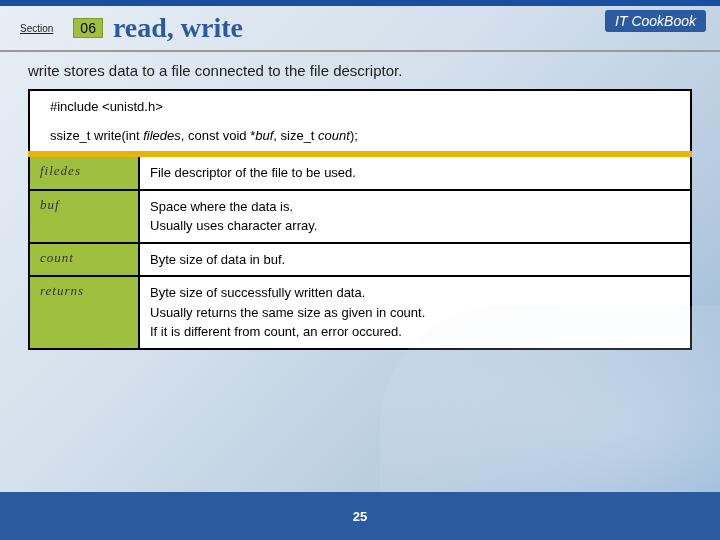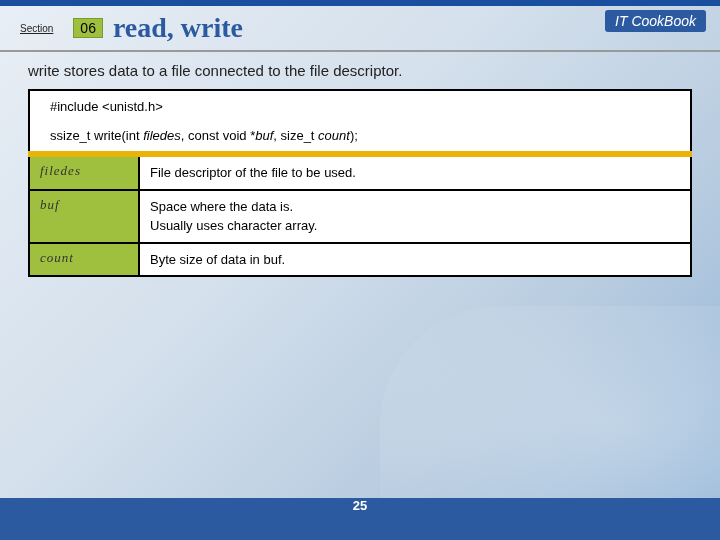--- a/index.html
+++ b/index.html
@@ -40,22 +40,22 @@
   .param-row td { border-top: 2px solid #000; padding: 6px 10px; vertical-align: top; font-size: 13px; }
   .param-name {
     width: 110px; background: #9fbf3f; color: #333;
     font-style: italic; font-family: Georgia, serif;
     border-right: 2px solid #000;
     letter-spacing: 1px;
   }
   .param-desc { line-height: 1.5; }
   .footer {
     position: absolute; bottom: 0; left: 0; right: 0;
-    height: 42px; background: #2c5aa0;
-    display: flex; justify-content: center;
+    height: 48px; background: #2c5aa0;
+    display: flex; align-items: center; justify-content: center;
   }
   .page-num { color: #fff; font-size: 13px; font-weight: bold; }
   .kb-overlay {
     position: absolute; right: 0; bottom: 34px;
     width: 340px; height: 200px;
     background: radial-gradient(ellipse at 70% 60%, rgba(255,255,255,0.6), rgba(180,200,225,0.1));
     opacity: 0.5; pointer-events: none;
     border-top-left-radius: 120px;
   }
   .fn-italic { font-style: italic; }
@@ -91,20 +91,24 @@
         <td class="param-desc">File descriptor of the file to be used.</td>
       </tr>
       <tr class="param-row">
         <td class="param-name">buf</td>
         <td class="param-desc">Space where the data is.<br>Usually uses character array.</td>
       </tr>
       <tr class="param-row">
         <td class="param-name">count</td>
         <td class="param-desc">Byte size of data in buf.</td>
       </tr>
+      <tr class="param-row">
+        <td class="param-name">returns</td>
+        <td class="param-desc">Byte size of successfully written data.<br>Usually returns the same size as given in count.<br>If it is different from count, an error occured.</td>
+      </tr>
     </tbody>
       </table>
   </div>
 
   <div class="kb-overlay"></div>
 
   <div class="footer">
     <span class="page-num">25</span>
   </div>
 </div>

